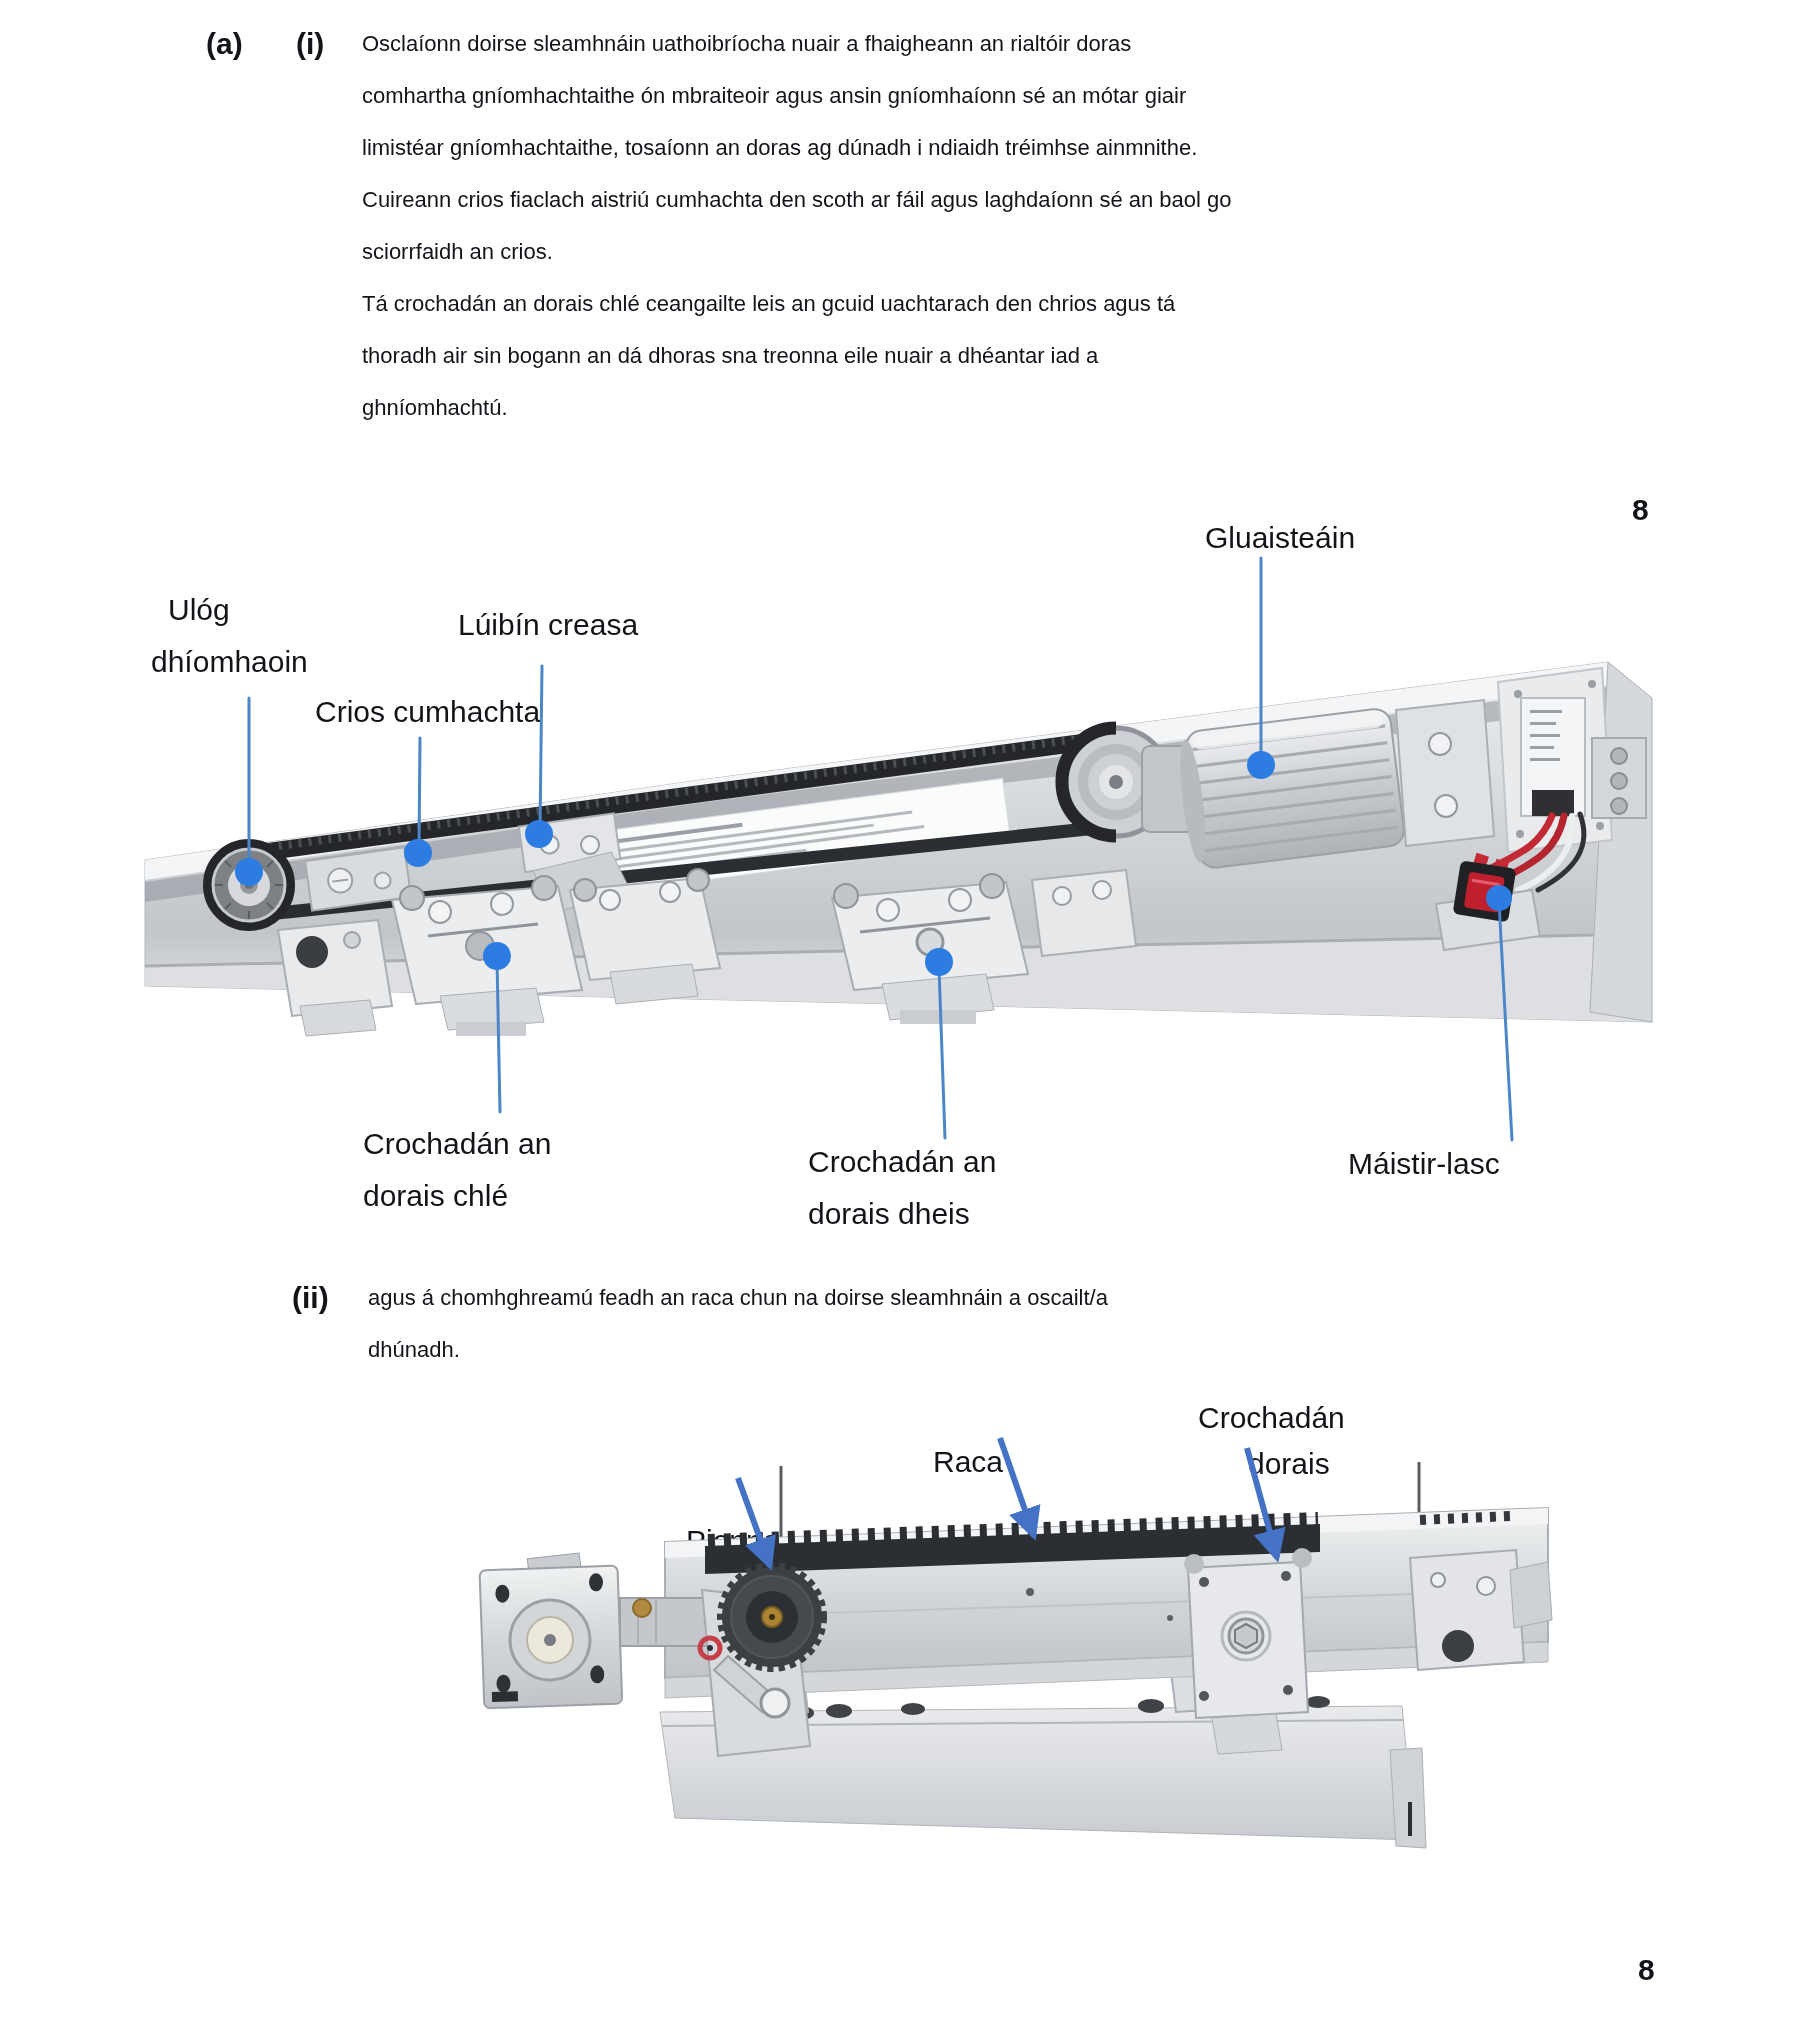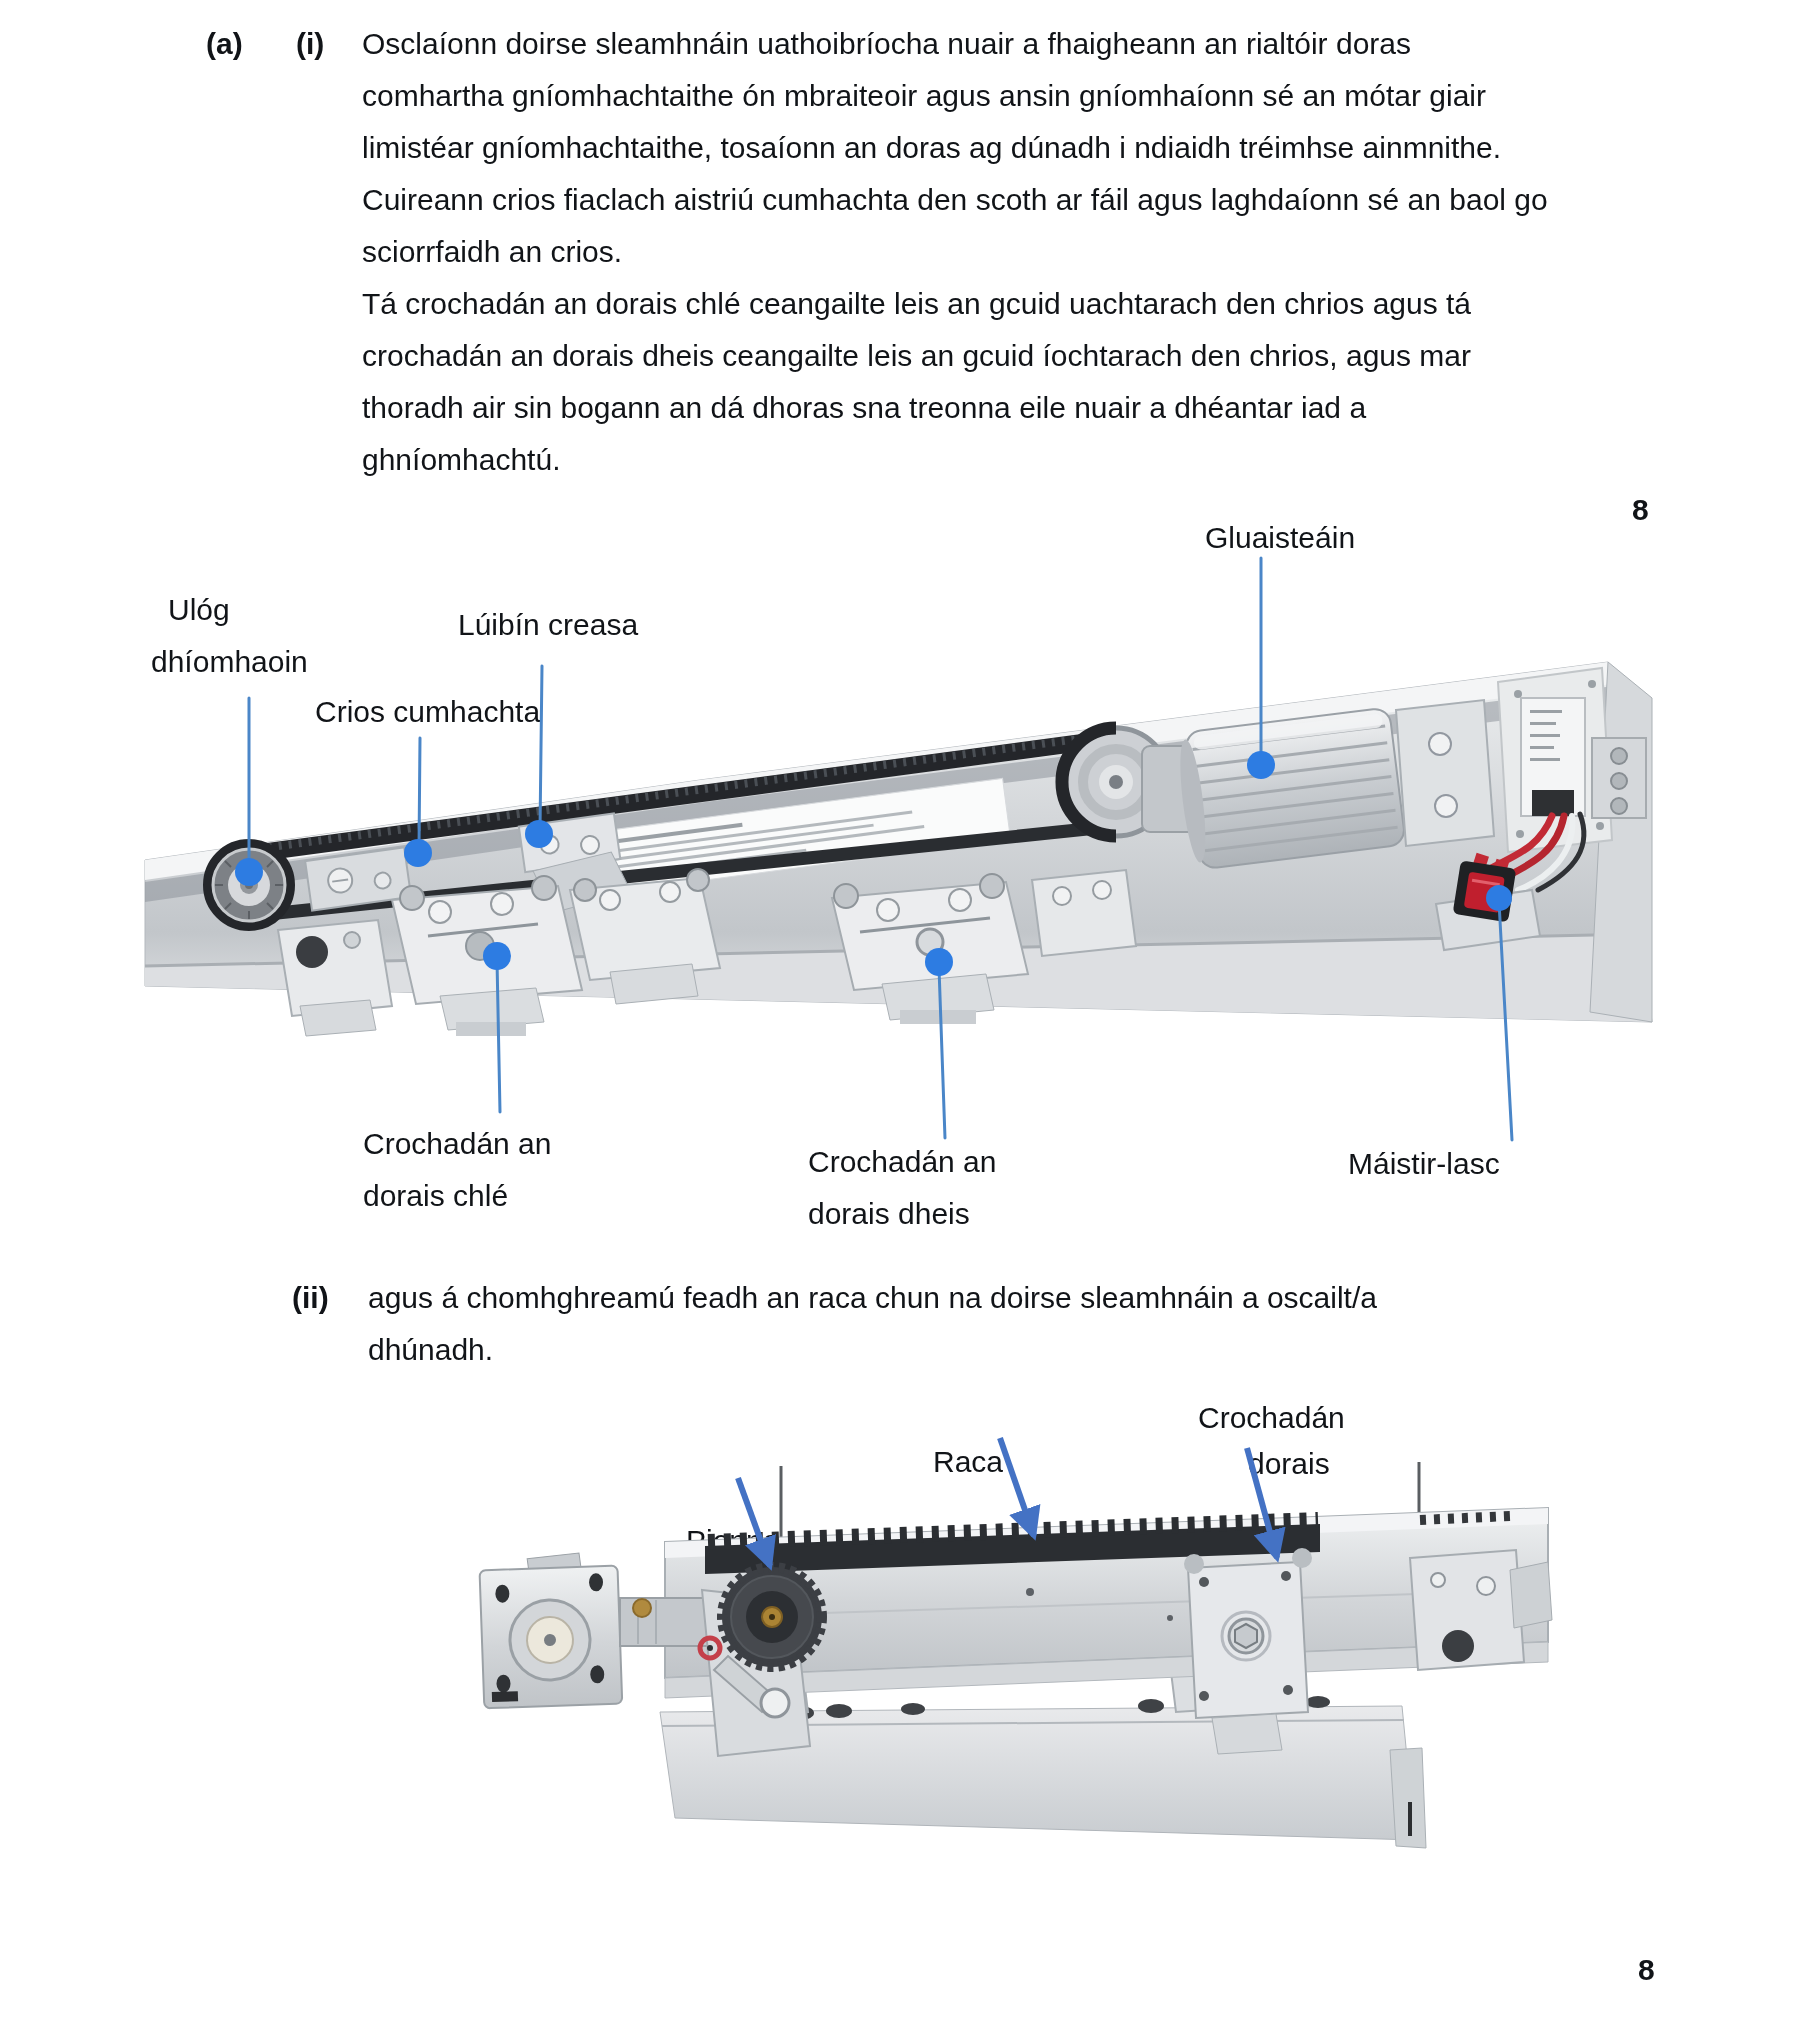--- a/index.html
+++ b/index.html
@@ -1,40 +1,39 @@
 <!DOCTYPE html>
 <html><head>
 <meta charset="utf-8">
 <style>
   html,body{margin:0;padding:0;background:#fff;}
   .page{position:relative;width:1818px;height:2031px;background:#ffffff;overflow:hidden;
         font-family:"Liberation Sans", sans-serif;color:#111418;}
   .t{position:absolute;font-size:30px;line-height:36px;white-space:nowrap;}
   .b{font-weight:bold;}
-  .para{position:absolute;font-size:30px;line-height:52px;white-space:nowrap;}
+  .para{position:absolute;font-size:22px;line-height:52px;white-space:nowrap;}
   .it{font-style:italic;}
   svg{position:absolute;display:block;}
   .overlay{left:0;top:0;pointer-events:none;}
 </style>
 </head>
 <body>
 
 <div class="page">
 
   <span class="t b" style="left:206px;top:18px;line-height:52px">(a)</span>
   <span class="t b" style="left:296px;top:18px;line-height:52px">(i)</span>
 
   <div class="para" style="left:362px;top:18px">
     <div>Osclaíonn doirse sleamhnáin uathoibríocha nuair a fhaigheann an rialtóir doras</div>
     <div>comhartha gníomhachtaithe ón mbraiteoir agus ansin gníomhaíonn sé an mótar giair</div>
     <div>limistéar gníomhachtaithe, tosaíonn an doras ag dúnadh i ndiaidh tréimhse ainmnithe.</div>
     <div>Cuireann crios fiaclach aistriú cumhachta den scoth ar fáil agus laghdaíonn sé an baol go</div>
     <div>sciorrfaidh an crios.</div>
     <div>Tá crochadán an dorais chlé ceangailte leis an gcuid uachtarach den chrios agus tá</div>
-    <div>crochadán an dorais dheis ceangailte leis an gcuid íochtarach den chrios, agus mar</div>
     <div>thoradh air sin bogann an dá dhoras sna treonna eile nuair a dhéantar iad a</div>
     <div>ghníomhachtú.</div>
   </div>
 
   <span class="t b" style="left:1632px;top:492px">8</span>
 
   <svg style="left:140px;top:598px" width="1520" height="482" viewBox="0 0 1520 482">
     <defs>
       <linearGradient id="aluFace" x1="0" y1="0" x2="0" y2="1">
         <stop offset="0" stop-color="#eef0f1"></stop>

